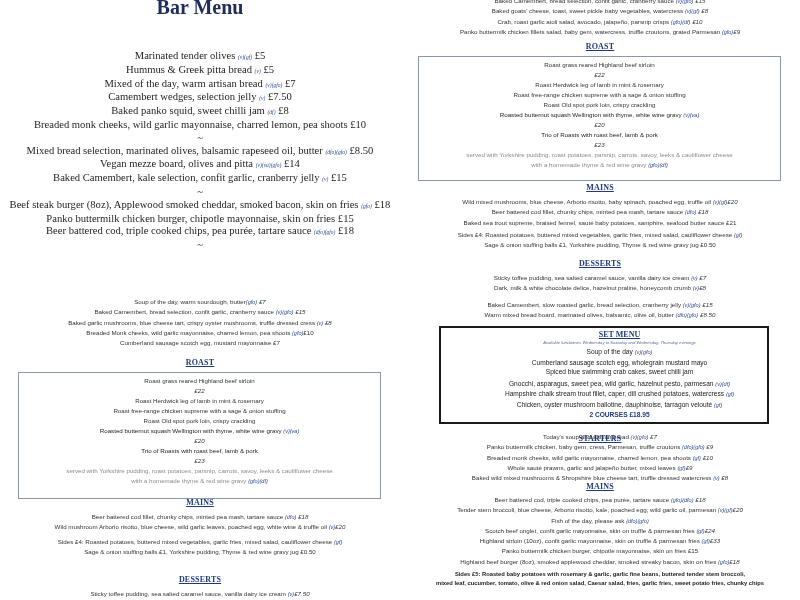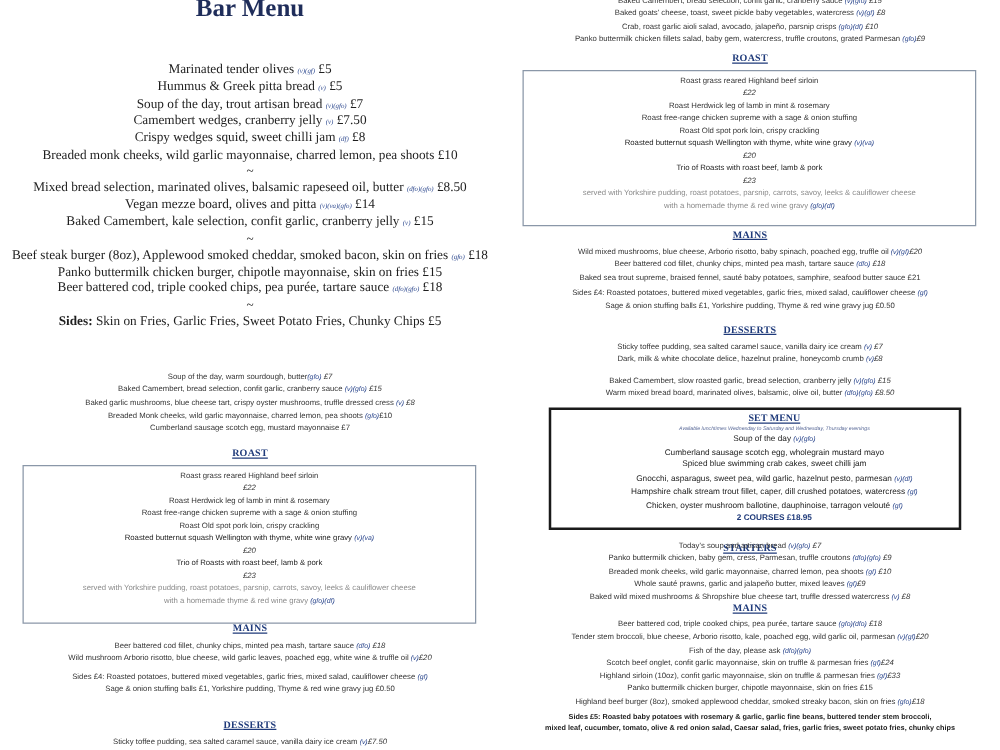--- a/index.html
+++ b/index.html
@@ -29,34 +29,33 @@
 </style>
 </head>
 <body>
 
 <div class="page left">
   <div class="title">Bar Menu</div>
 
   <div class="bar-list" style="top:50px;">
     <div class="line"><span>Marinated tender olives</span> <span class="tag">(v)(gf)</span> <span>£5</span></div>
     <div class="line"><span>Hummus &amp; Greek pitta bread</span> <span class="tag">(v)</span> <span>£5</span></div>
-    <div class="line"><span>Soup of the day, trout artisan bread</span> <span class="tag">(v)(gfo)</span> <span>£7</span></div>
-    <div class="line"><span>Camembert wedges, cranberry jelly</span> <span class="tag">(v)</span> <span>£7.50</span></div>
-    <div class="line"><span>Crispy wedges squid, sweet chilli jam</span> <span class="tag">(df)</span> <span>£8</span></div>
+    <div class="line"><span>Mixed of the day, warm artisan bread</span> <span class="tag">(v)(gfo)</span> <span>£7</span></div>
+    <div class="line"><span>Camembert wedges, selection jelly</span> <span class="tag">(v)</span> <span>£7.50</span></div>
+    <div class="line"><span>Baked panko squid, sweet chilli jam</span> <span class="tag">(df)</span> <span>£8</span></div>
     <div class="line"><span>Breaded monk cheeks, wild garlic mayonnaise, charred lemon, pea shoots</span> <span>£10</span></div>
     <div class="line"><span>~</span></div>
     <div class="line"><span>Mixed bread selection, marinated olives, balsamic rapeseed oil, butter</span> <span class="tag">(dfo)(gfo)</span> <span>£8.50</span></div>
     <div class="line"><span>Vegan mezze board, olives and pitta</span> <span class="tag">(v)(va)(gfo)</span> <span>£14</span></div>
     <div class="line"><span>Baked Camembert, kale selection, confit garlic, cranberry jelly</span> <span class="tag">(v)</span> <span>£15</span></div>
     <div class="line"><span>~</span></div>
     <div class="line"><span>Beef steak burger (8oz), Applewood smoked cheddar, smoked bacon, skin on fries</span> <span class="tag">(gfo)</span> <span>£18</span></div>
     <div class="line"><span>Panko buttermilk chicken burger, chipotle mayonnaise, skin on fries</span> <span>£15</span></div>
     <div class="line"><span>Beer battered cod, triple cooked chips, pea purée, tartare sauce</span> <span class="tag">(dfo)(gfo)</span> <span>£18</span></div>
     <div class="line"><span>~</span></div>
-    <div class="line"><b>Sides:</b> <span>Skin on Fries, Garlic Fries, Sweet Potato Fries, Chunky Chips £5</span></div>
   </div>
 
   <div class="small-list" style="top:297px;">
     <div class="line"><span>Soup of the day, warm sourdough, butter</span><span class="tag">(gfo)</span> <span class="price">£7</span></div>
     <div class="line"><span>Baked Camembert, bread selection, confit garlic, cranberry sauce</span> <span class="tag">(v)(gfo)</span> <span class="price">£15</span></div>
     <div class="line"><span>Baked garlic mushrooms, blue cheese tart, crispy oyster mushrooms, truffle dressed cress</span> <span class="tag">(v)</span> <span class="price">£8</span></div>
     <div class="line"><span>Breaded Monk cheeks, wild garlic mayonnaise, charred lemon, pea shoots</span> <span class="tag">(gfo)</span><span>£10</span></div>
     <div class="line"><span>Cumberland sausage scotch egg, mustard mayonnaise</span> <span>£7</span></div>
   </div>
 

